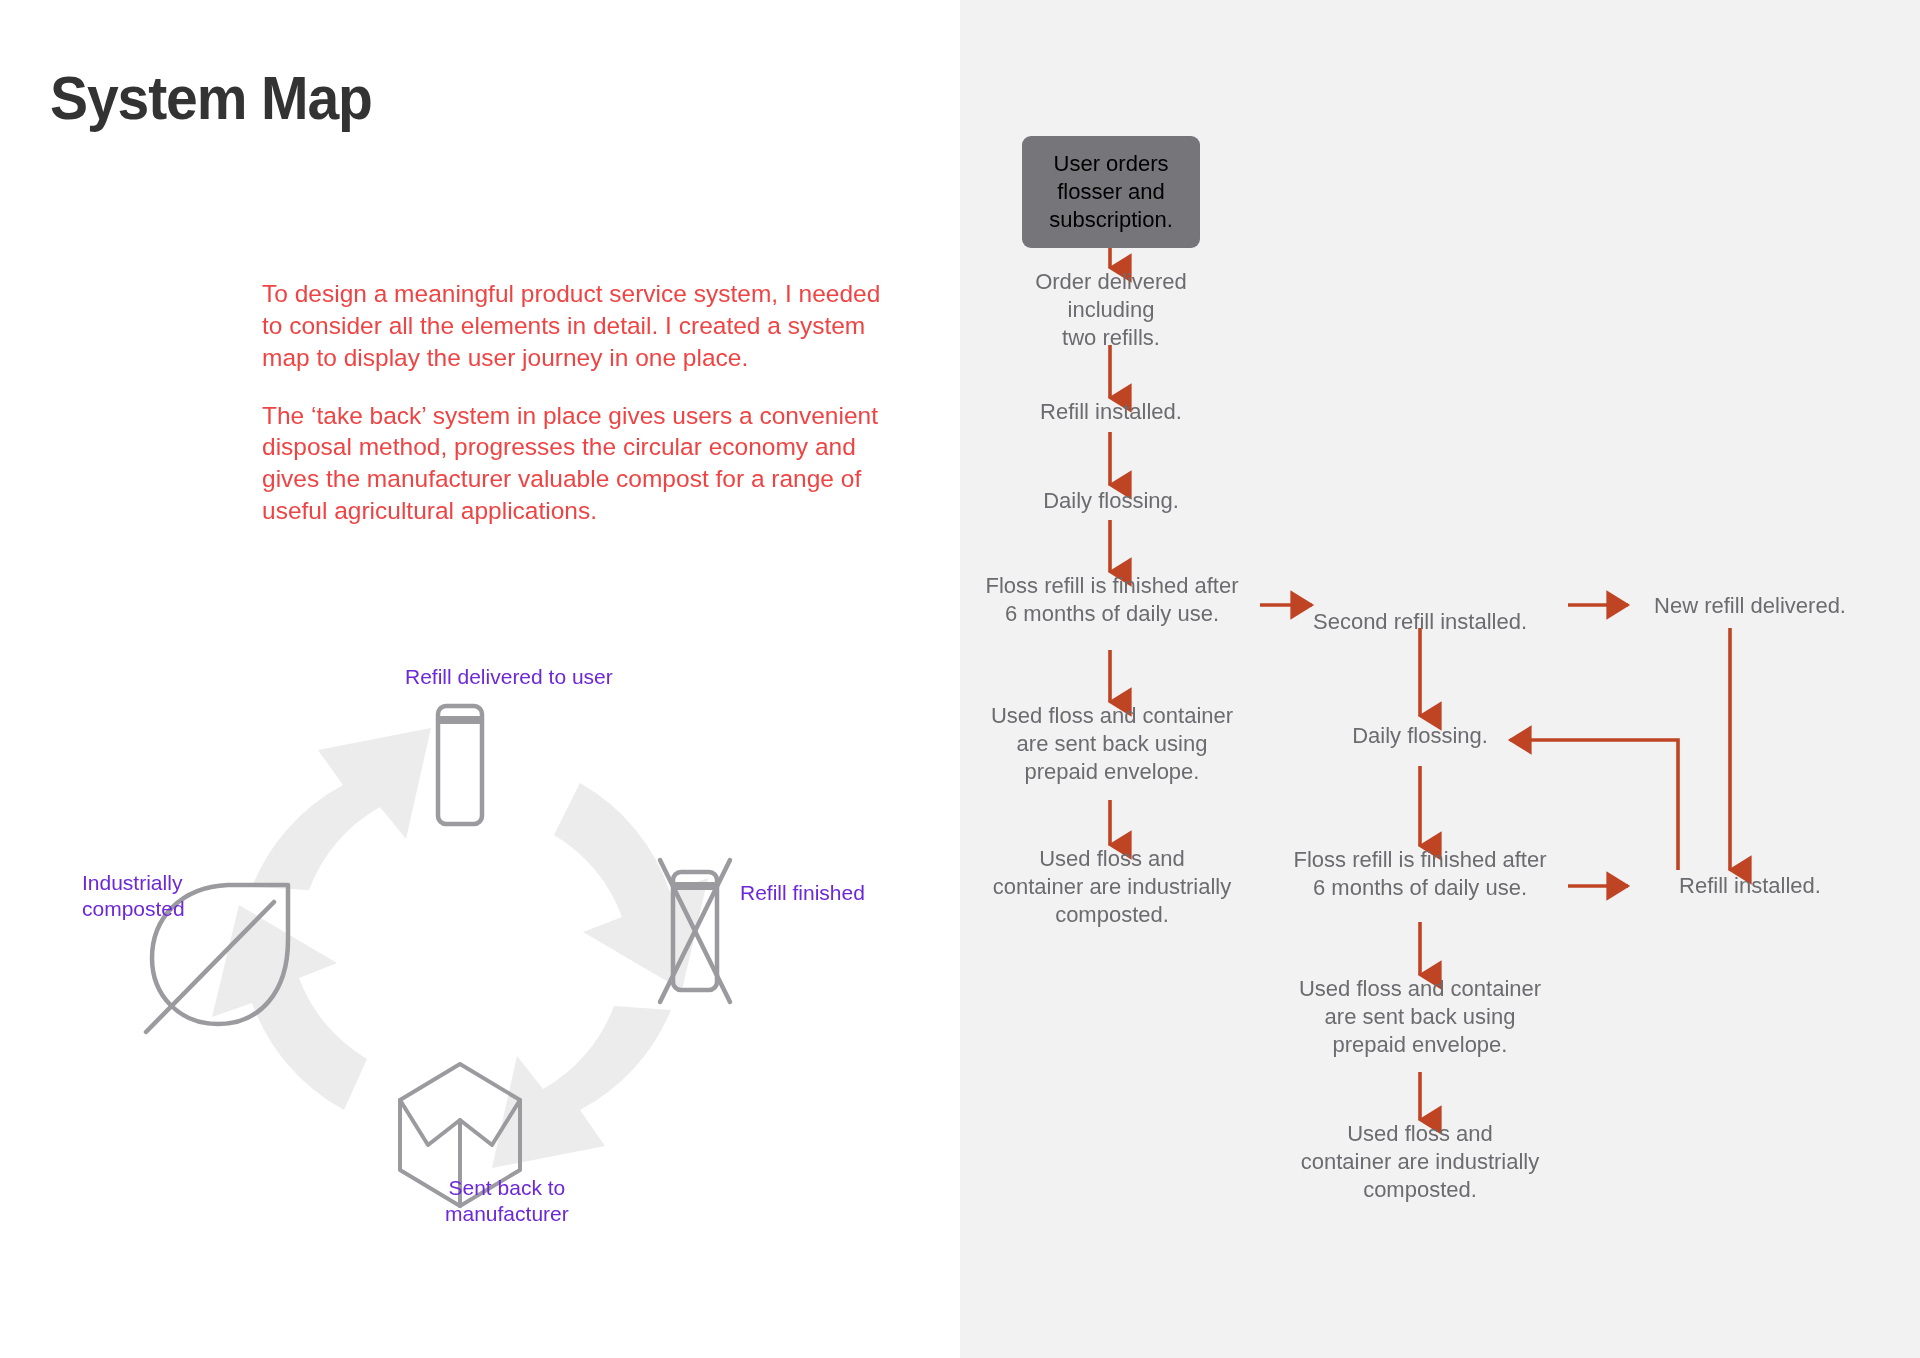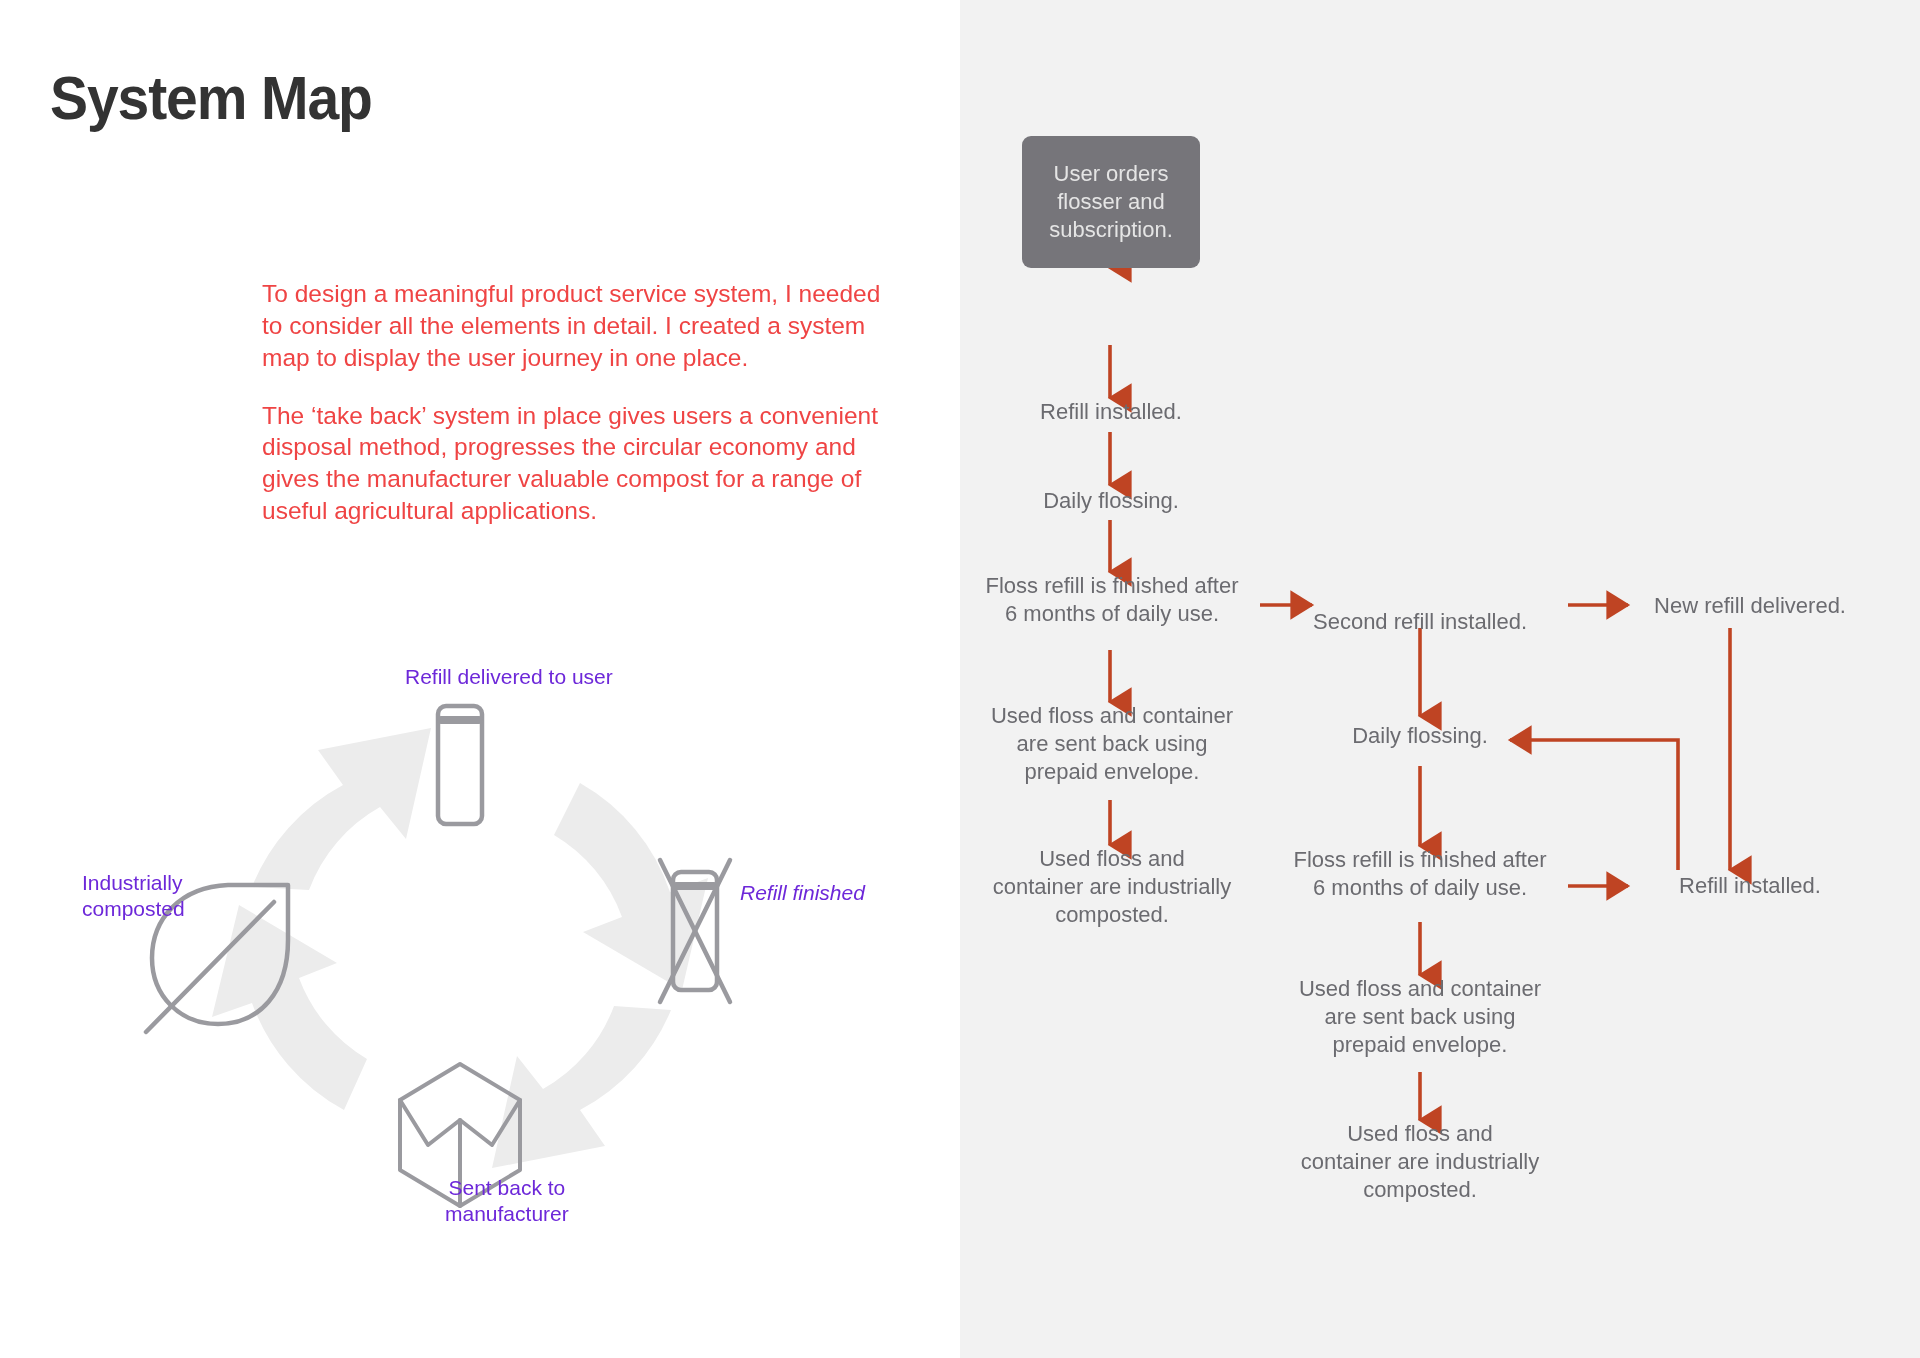--- a/index.html
+++ b/index.html
@@ -34,43 +34,43 @@
   
   #cycle-diagram {
     position:absolute; left:60px; top:640px; width:840px; height:620px;
   }
   #cycle-svg { position:absolute; left:0; top:0; }
   .cycle-label {
     position:absolute; font-size:21px; line-height:1.26;
     color:#6d28d9; white-space:pre-line;
   }
   #label-refill-delivered { left:345px; top:24px; text-align:center; }
-  #label-refill-finished  { left:680px; top:240px; text-align:right;font-style:italic; }
+  #label-refill-finished  { left:680px; top:240px; text-align:right; }
   #label-sent-back        { left:385px; top:535px; text-align:center; }
   #label-composted        { left:22px;  top:230px; text-align:left; width:130px; }
 
   
   #right-panel {
     position:absolute; left:960px; top:0; width:960px; height:1358px;
     background:#f2f2f2;
   }
   #flow-svg { position:absolute; left:0; top:0; }
 
   .flow-node {
     position:absolute;
     font-size:22px; line-height:1.28;
     color:#6b6b70; text-align:center; white-space:pre-line;
   }
   .flow-start {
     position:absolute;
-    background:#76757a; color:#e5e5e5;
+    background:#76757a; color:#000000;
     border-radius:9px;
     font-size:22px; line-height:1.28;
     text-align:center; white-space:pre-line;
-    padding:24px 16px;
+    padding:14px 16px;
   }
 </style>
 </head>
 <body>
 
 <div id="left-panel">
 
   <h1 id="page-title">System Map</h1>
 
   <div id="intro-block">
@@ -202,20 +202,22 @@
 
       <line x1="608" y1="886" x2="668" y2="886" marker-end="url(#ah-right)"></line>
 
       <path d="M 718 870 L 718 740 L 550 740" marker-end="url(#ah-left)"></path>
     </g>
   </svg>
 
   <div class="flow-start" style="left:62px; top:136px; width:178px;">User orders flosser and
 subscription.</div>
 
+  <div class="flow-node" style="left:40px; top:268px; width:222px;">Order delivered including
+two refills.</div>
 
   <div class="flow-node" style="left:40px; top:398px; width:222px;">Refill installed.</div>
 
   <div class="flow-node" style="left:40px; top:487px; width:222px;">Daily flossing.</div>
 
   <div class="flow-node" style="left:24px; top:572px; width:256px;">Floss refill is finished after
 6 months of daily use.</div>
 
   <div class="flow-node" style="left:28px; top:702px; width:248px;">Used floss and container
 are sent back using

